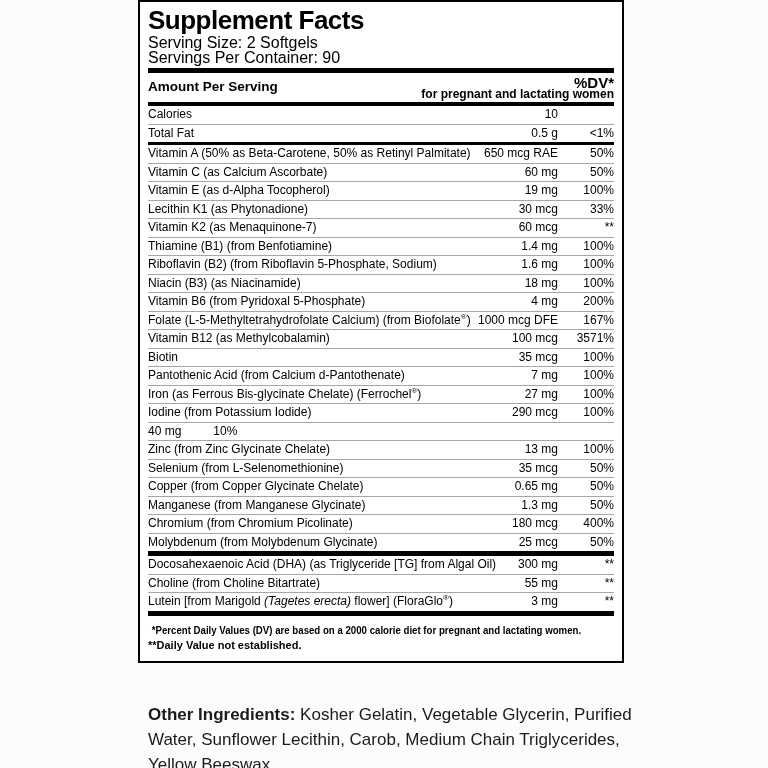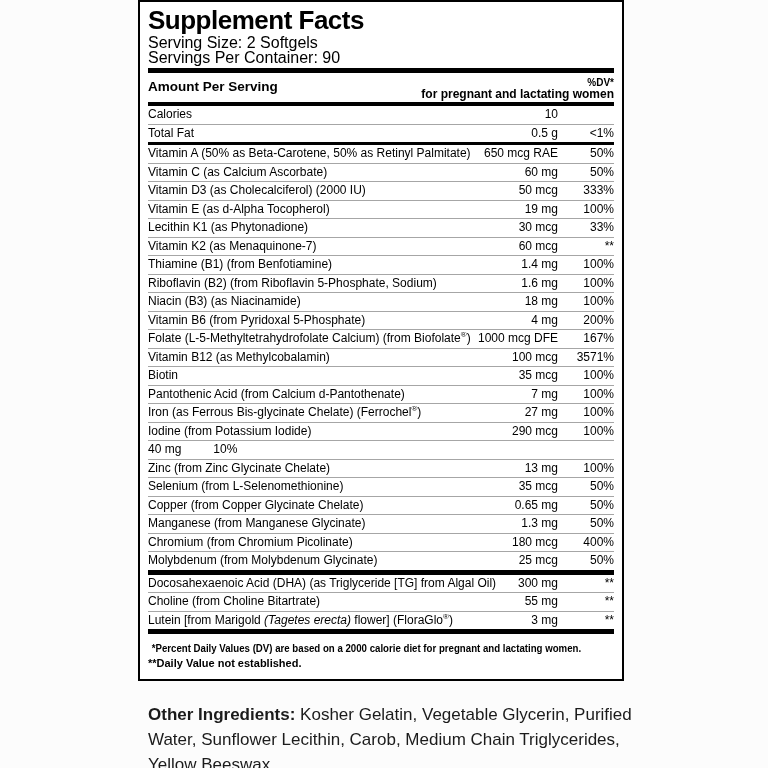--- a/index.html
+++ b/index.html
@@ -19,21 +19,21 @@
   }
   .serving{font-size:16px;line-height:15px;}
   .bar{background:#000;}
   .bar-a{height:5px;margin-top:3px;}
   .bar-b{height:4px;}
   .bar-c{height:3px;}
   .bar-d{height:5px;}
   .hdr-row{display:flex;justify-content:space-between;align-items:flex-end;padding:3px 0 3px 0;}
   .hdr-left{font-weight:bold;font-size:13.5px;margin-bottom:5px;}
   .hdr-right{text-align:right;}
-  .dv-title{display:block;font-weight:bold;font-size:10px;line-height:13px;}
+  .dv-title{display:block;font-weight:bold;font-size:15px;line-height:13px;}
   .dv-sub{display:block;font-weight:bold;font-size:12px;line-height:10px;}
   .group{display:block;}
   .row{display:flex;align-items:center;height:17.5px;font-size:12px;line-height:13px;}
   .group .row + .row{border-top:1px solid #a6a6a6;}
   .nm{flex:1 1 auto;min-width:0;white-space:nowrap;overflow:hidden;}
   .amt{flex:0 0 auto;white-space:nowrap;padding-right:10px;}
   .dv{flex:0 0 46px;text-align:right;white-space:nowrap;}
   sup{font-size:8px;line-height:0;vertical-align:super;}
   .footnotes{padding:4px 0 2px 0;}
   .fn1{
@@ -87,25 +87,20 @@
         <span class="nm"><span>Vitamin A (50% as Beta-Carotene, 50% as Retinyl Palmitate)</span></span>
         <span class="amt">650 mcg RAE</span>
         <span class="dv">50%</span>
       </div>
       <div class="row">
         <span class="nm"><span>Vitamin C (as Calcium Ascorbate)</span></span>
         <span class="amt">60 mg</span>
         <span class="dv">50%</span>
       </div>
       <div class="row">
-        <span class="nm"><span>Vitamin D3 (as Cholecalciferol) (2000 IU)</span></span>
-        <span class="amt">50 mcg</span>
-        <span class="dv">333%</span>
-      </div>
-      <div class="row">
         <span class="nm"><span>Vitamin E (as d-Alpha Tocopherol)</span></span>
         <span class="amt">19 mg</span>
         <span class="dv">100%</span>
       </div>
       <div class="row">
         <span class="nm"><span>Lecithin K1 (as Phytonadione)</span></span>
         <span class="amt">30 mcg</span>
         <span class="dv">33%</span>
       </div>
       <div class="row">

